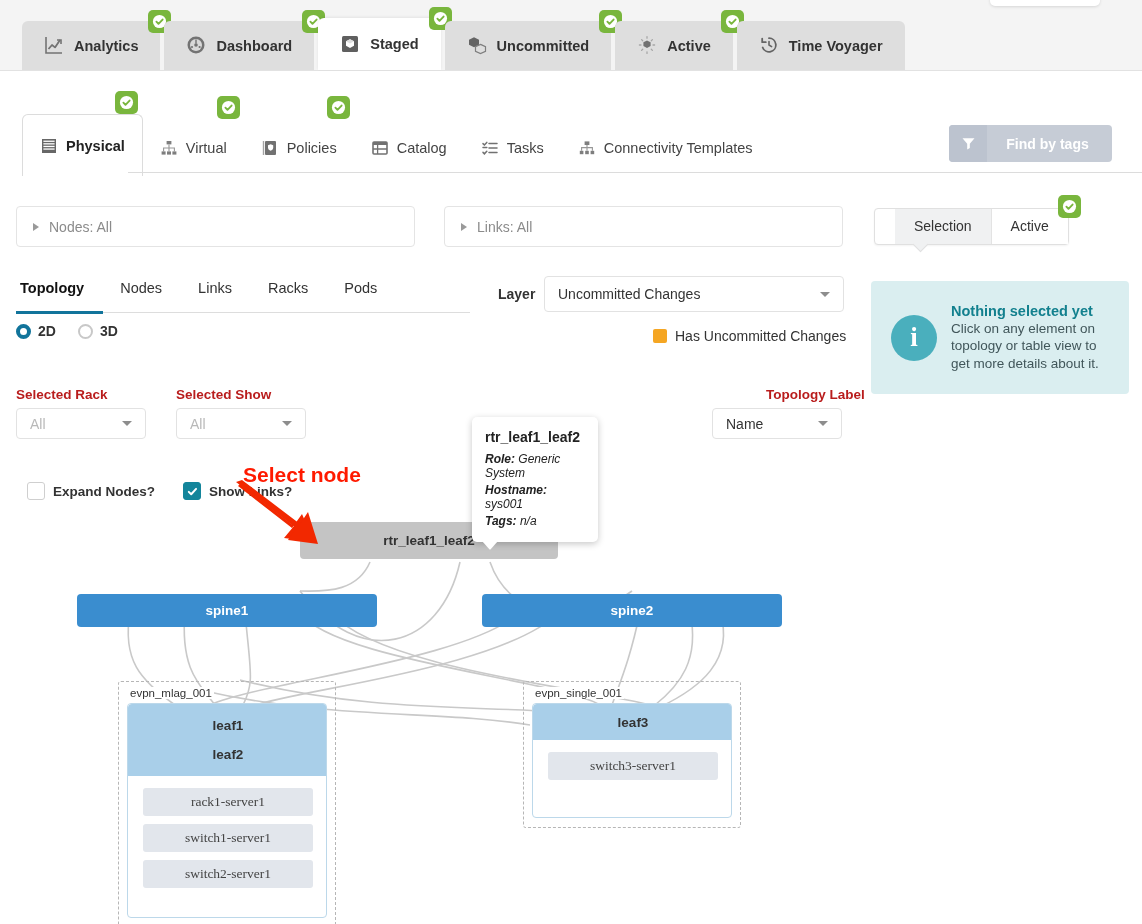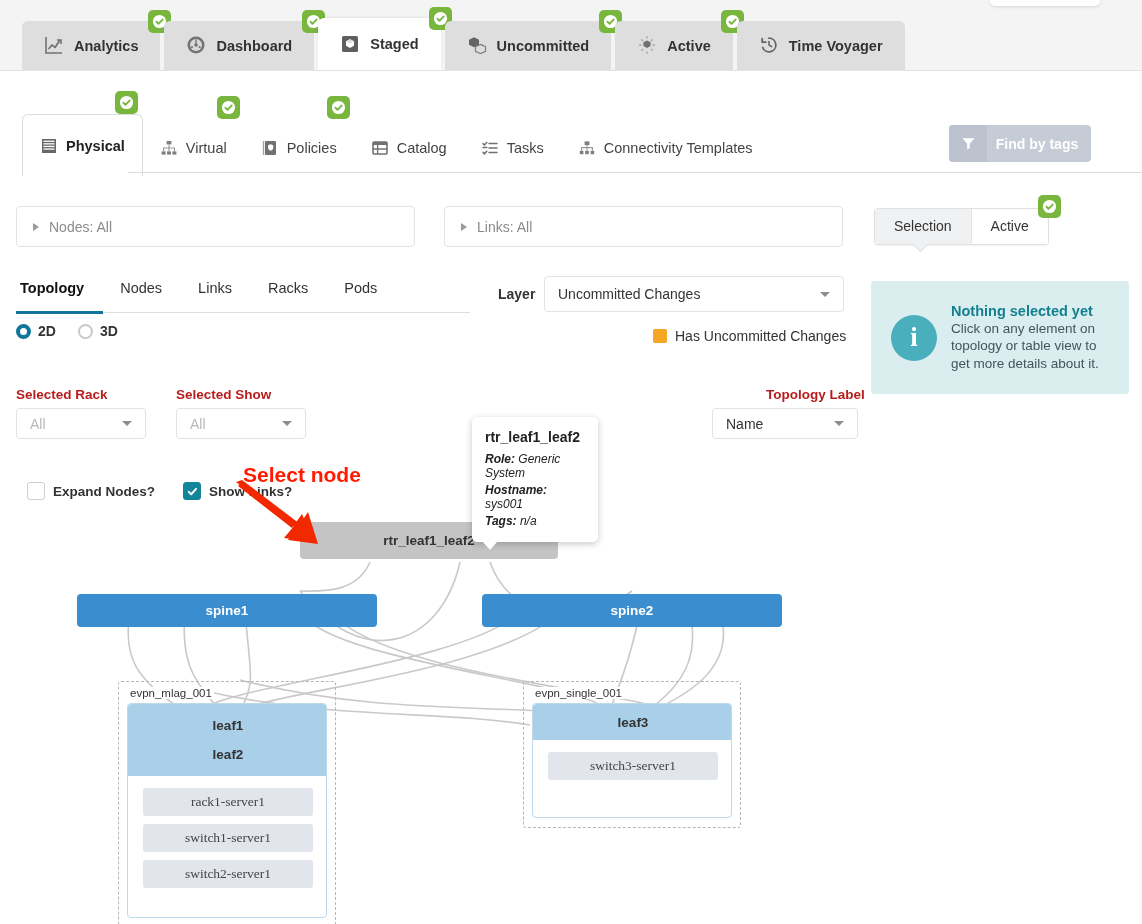--- a/index.html
+++ b/index.html
@@ -84,21 +84,21 @@
   }
   .stab .badge { position: absolute; right: 4px; top: -24px; }
   .sicon { width: 18px; height: 18px; flex: 0 0 18px; opacity: .78; }
   .sicon svg { display: block; }
   .subtab-underline {
     position: absolute; left: 128px; top: 172px; width: 1014px; height: 1px;
     background: #dcdcdc;
   }
   .find-tags {
     position: absolute; left: 949px; top: 125px;
-    width: 142px; height: 37px;
+    width: 163px; height: 37px;
     display: flex; align-items: center;
     background: #c6ccd6; border-radius: 4px;
     color: #ffffff; font-size: 14px; font-weight: bold;
     overflow: hidden;
   }
   .find-tags .ft-icon {
     width: 38px; height: 37px;
     display: flex; align-items: center; justify-content: center;
     background: #bcc3cf;
   }
@@ -123,20 +123,21 @@
   #links-filter { left: 444px; top: 206px; width: 399px; }
 
   
   .segmented {
     position: absolute; left: 874px; top: 208px;
     display: flex;
     border: 1px solid #e0e0e0; border-radius: 4px;
     overflow: visible;
     background: #fff;
     box-shadow: 0 1px 2px rgba(0,0,0,.05);
+    padding-left: 20px;
   }
   .seg {
     padding: 0 19px; height: 35px; line-height: 35px;
     font-size: 14px; color: #333; background: #fff;
   }
   .seg.active { background: #f0f1f2; font-weight: normal; }
   .seg + .seg { border-left: 1px solid #e3e3e3; }
   .segmented .badge { position: absolute; right: -13px; top: -14px; }
   .seg-caret {
     position: absolute; left: 40px; bottom: -6px;
@@ -224,21 +225,21 @@
 
   
   .field-label {
     position: absolute; font-size: 13.5px; font-weight: bold; color: #b91c1c; text-align: right;
   }
   #lbl-rack { left: 16px; top: 387px; }
   #lbl-node { left: 176px; top: 387px; }
   #lbl-toplabel { left: 766px; top: 387px; }
   #rack-select { left: 16px; top: 408px; width: 130px; height: 31px; }
   #node-select { left: 176px; top: 408px; width: 130px; height: 31px; }
-  #toplabel-select { left: 712px; top: 408px; width: 146px; height: 31px; }
+  #toplabel-select { left: 712px; top: 408px; width: 130px; height: 31px; }
 
   
   .check-row {
     position: absolute; left: 27px; top: 482px;
     display: flex; align-items: center; gap: 28px;
     font-size: 13.5px; font-weight: bold; color: #333;
   }
   .check-row .citem { display: flex; align-items: center; gap: 8px; }
   .cbox {
     width: 18px; height: 18px; box-sizing: border-box;

